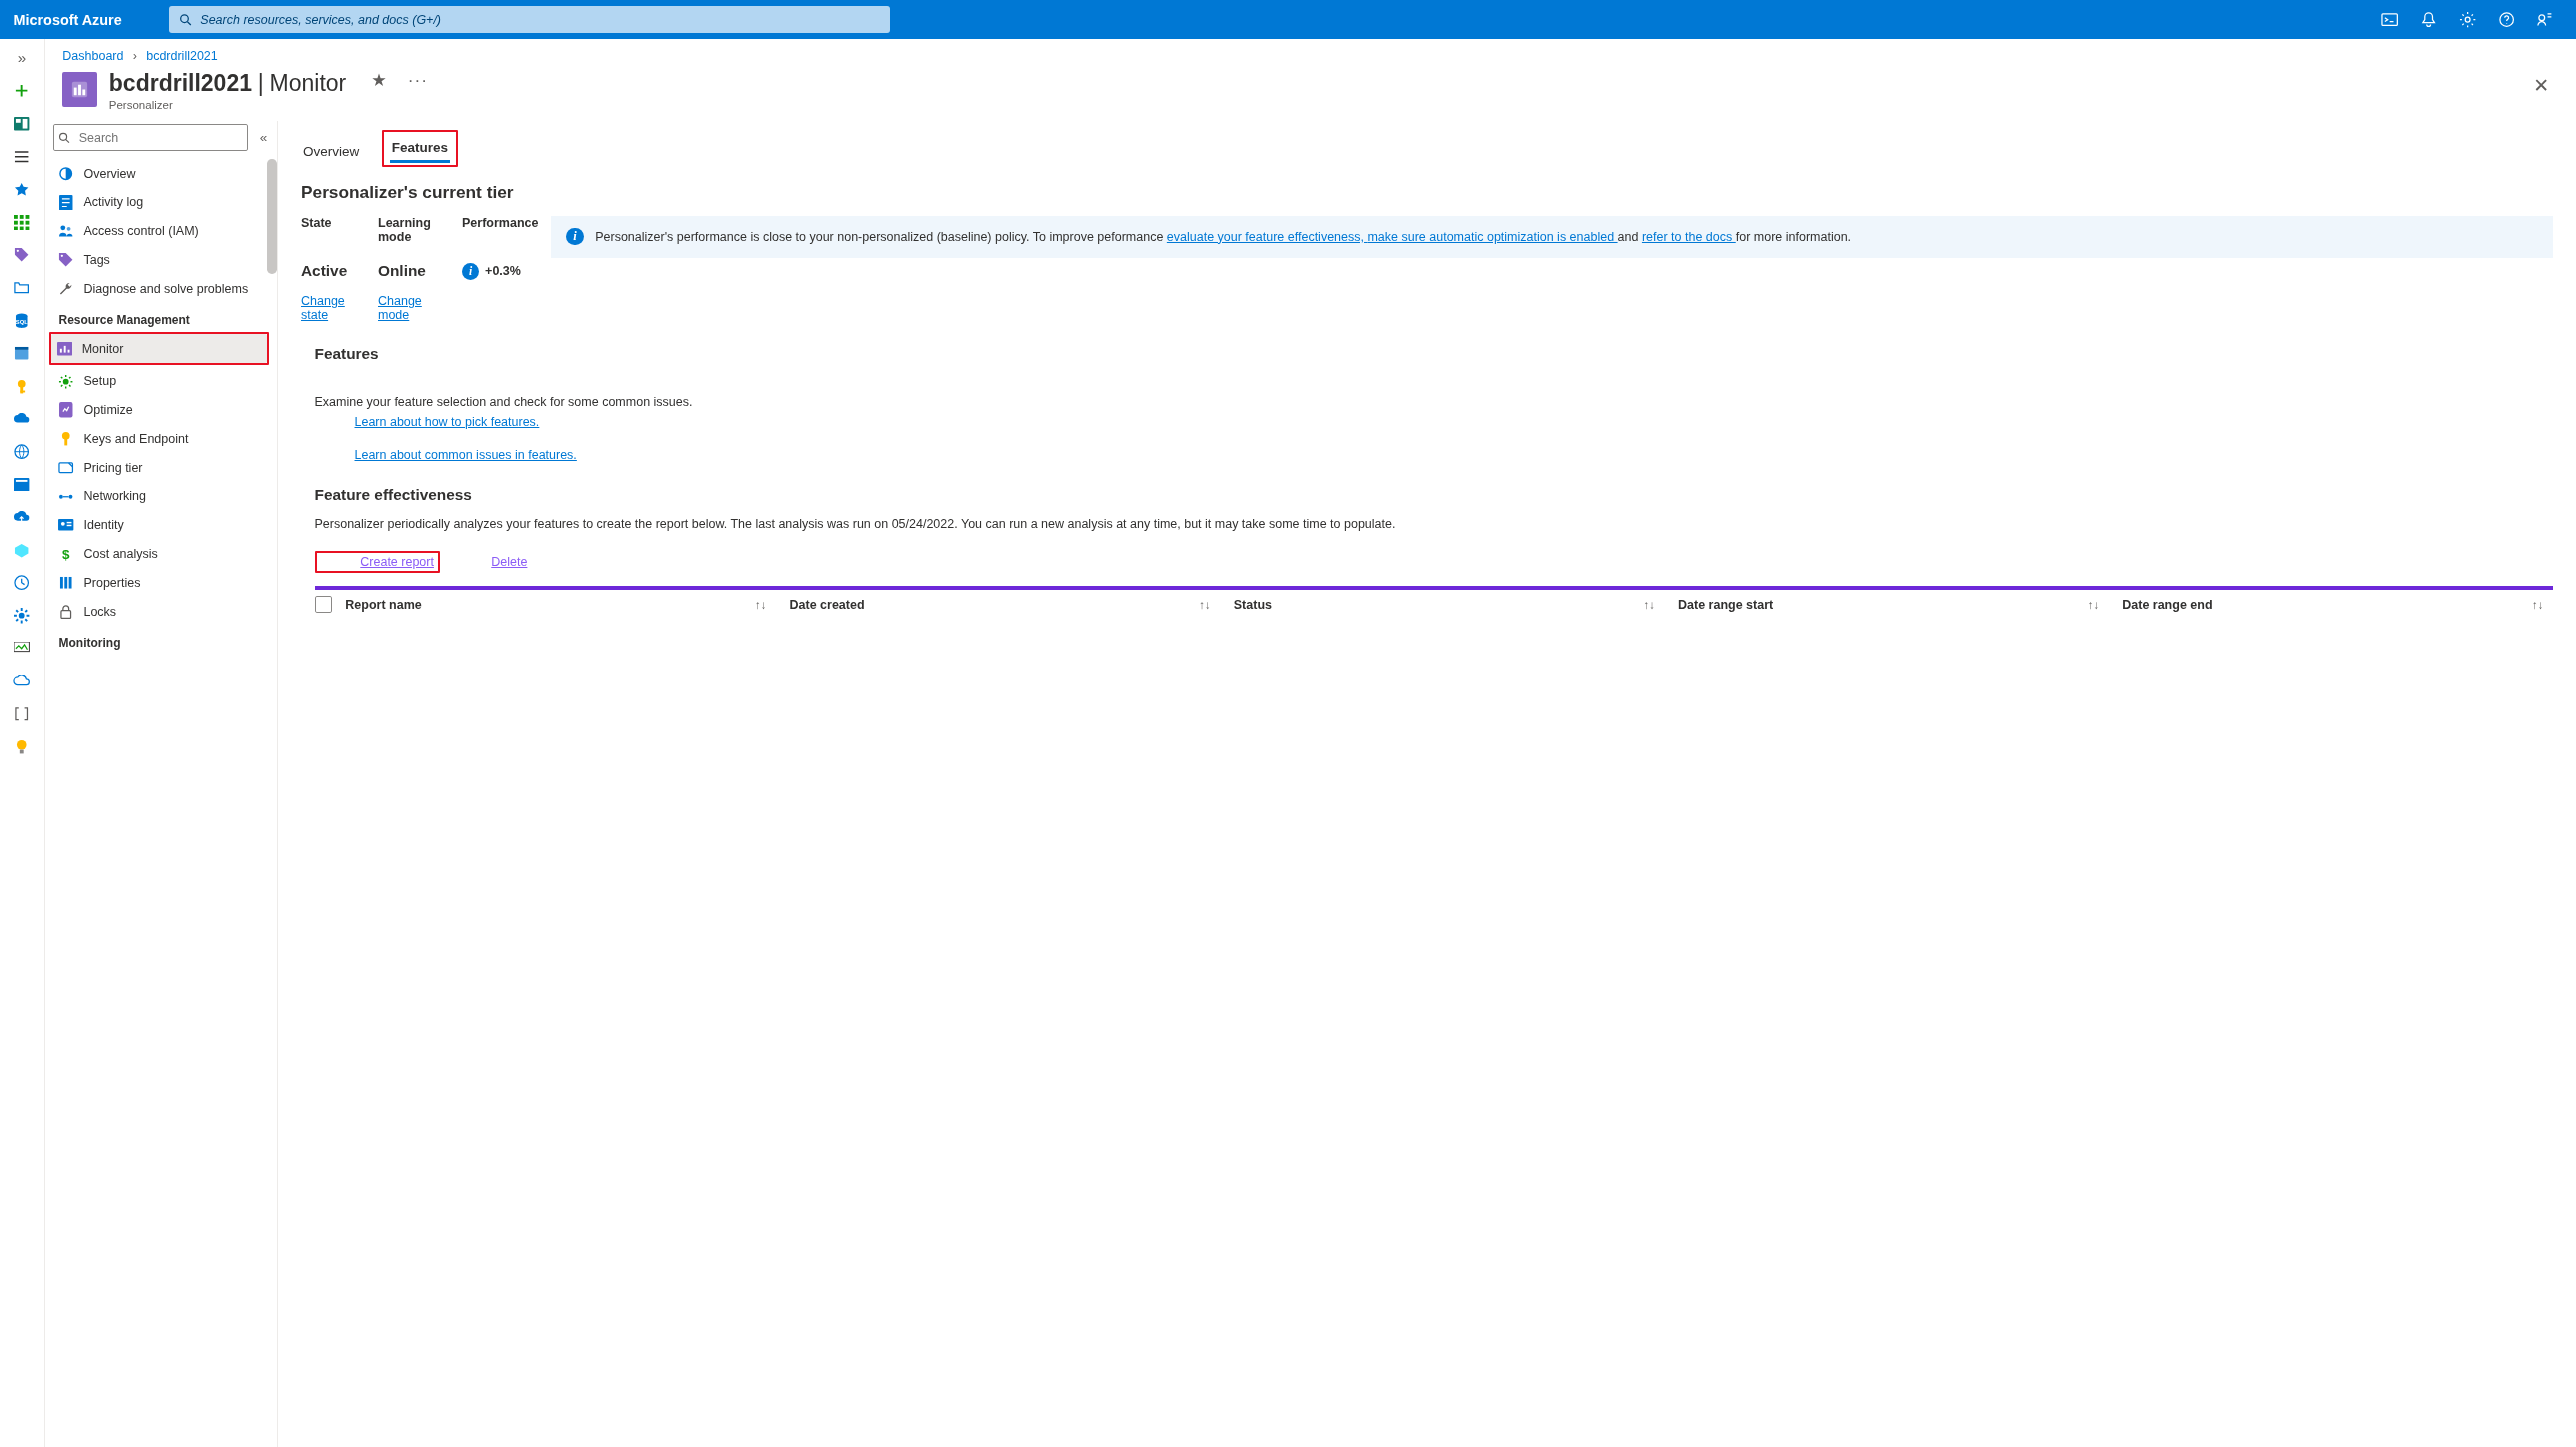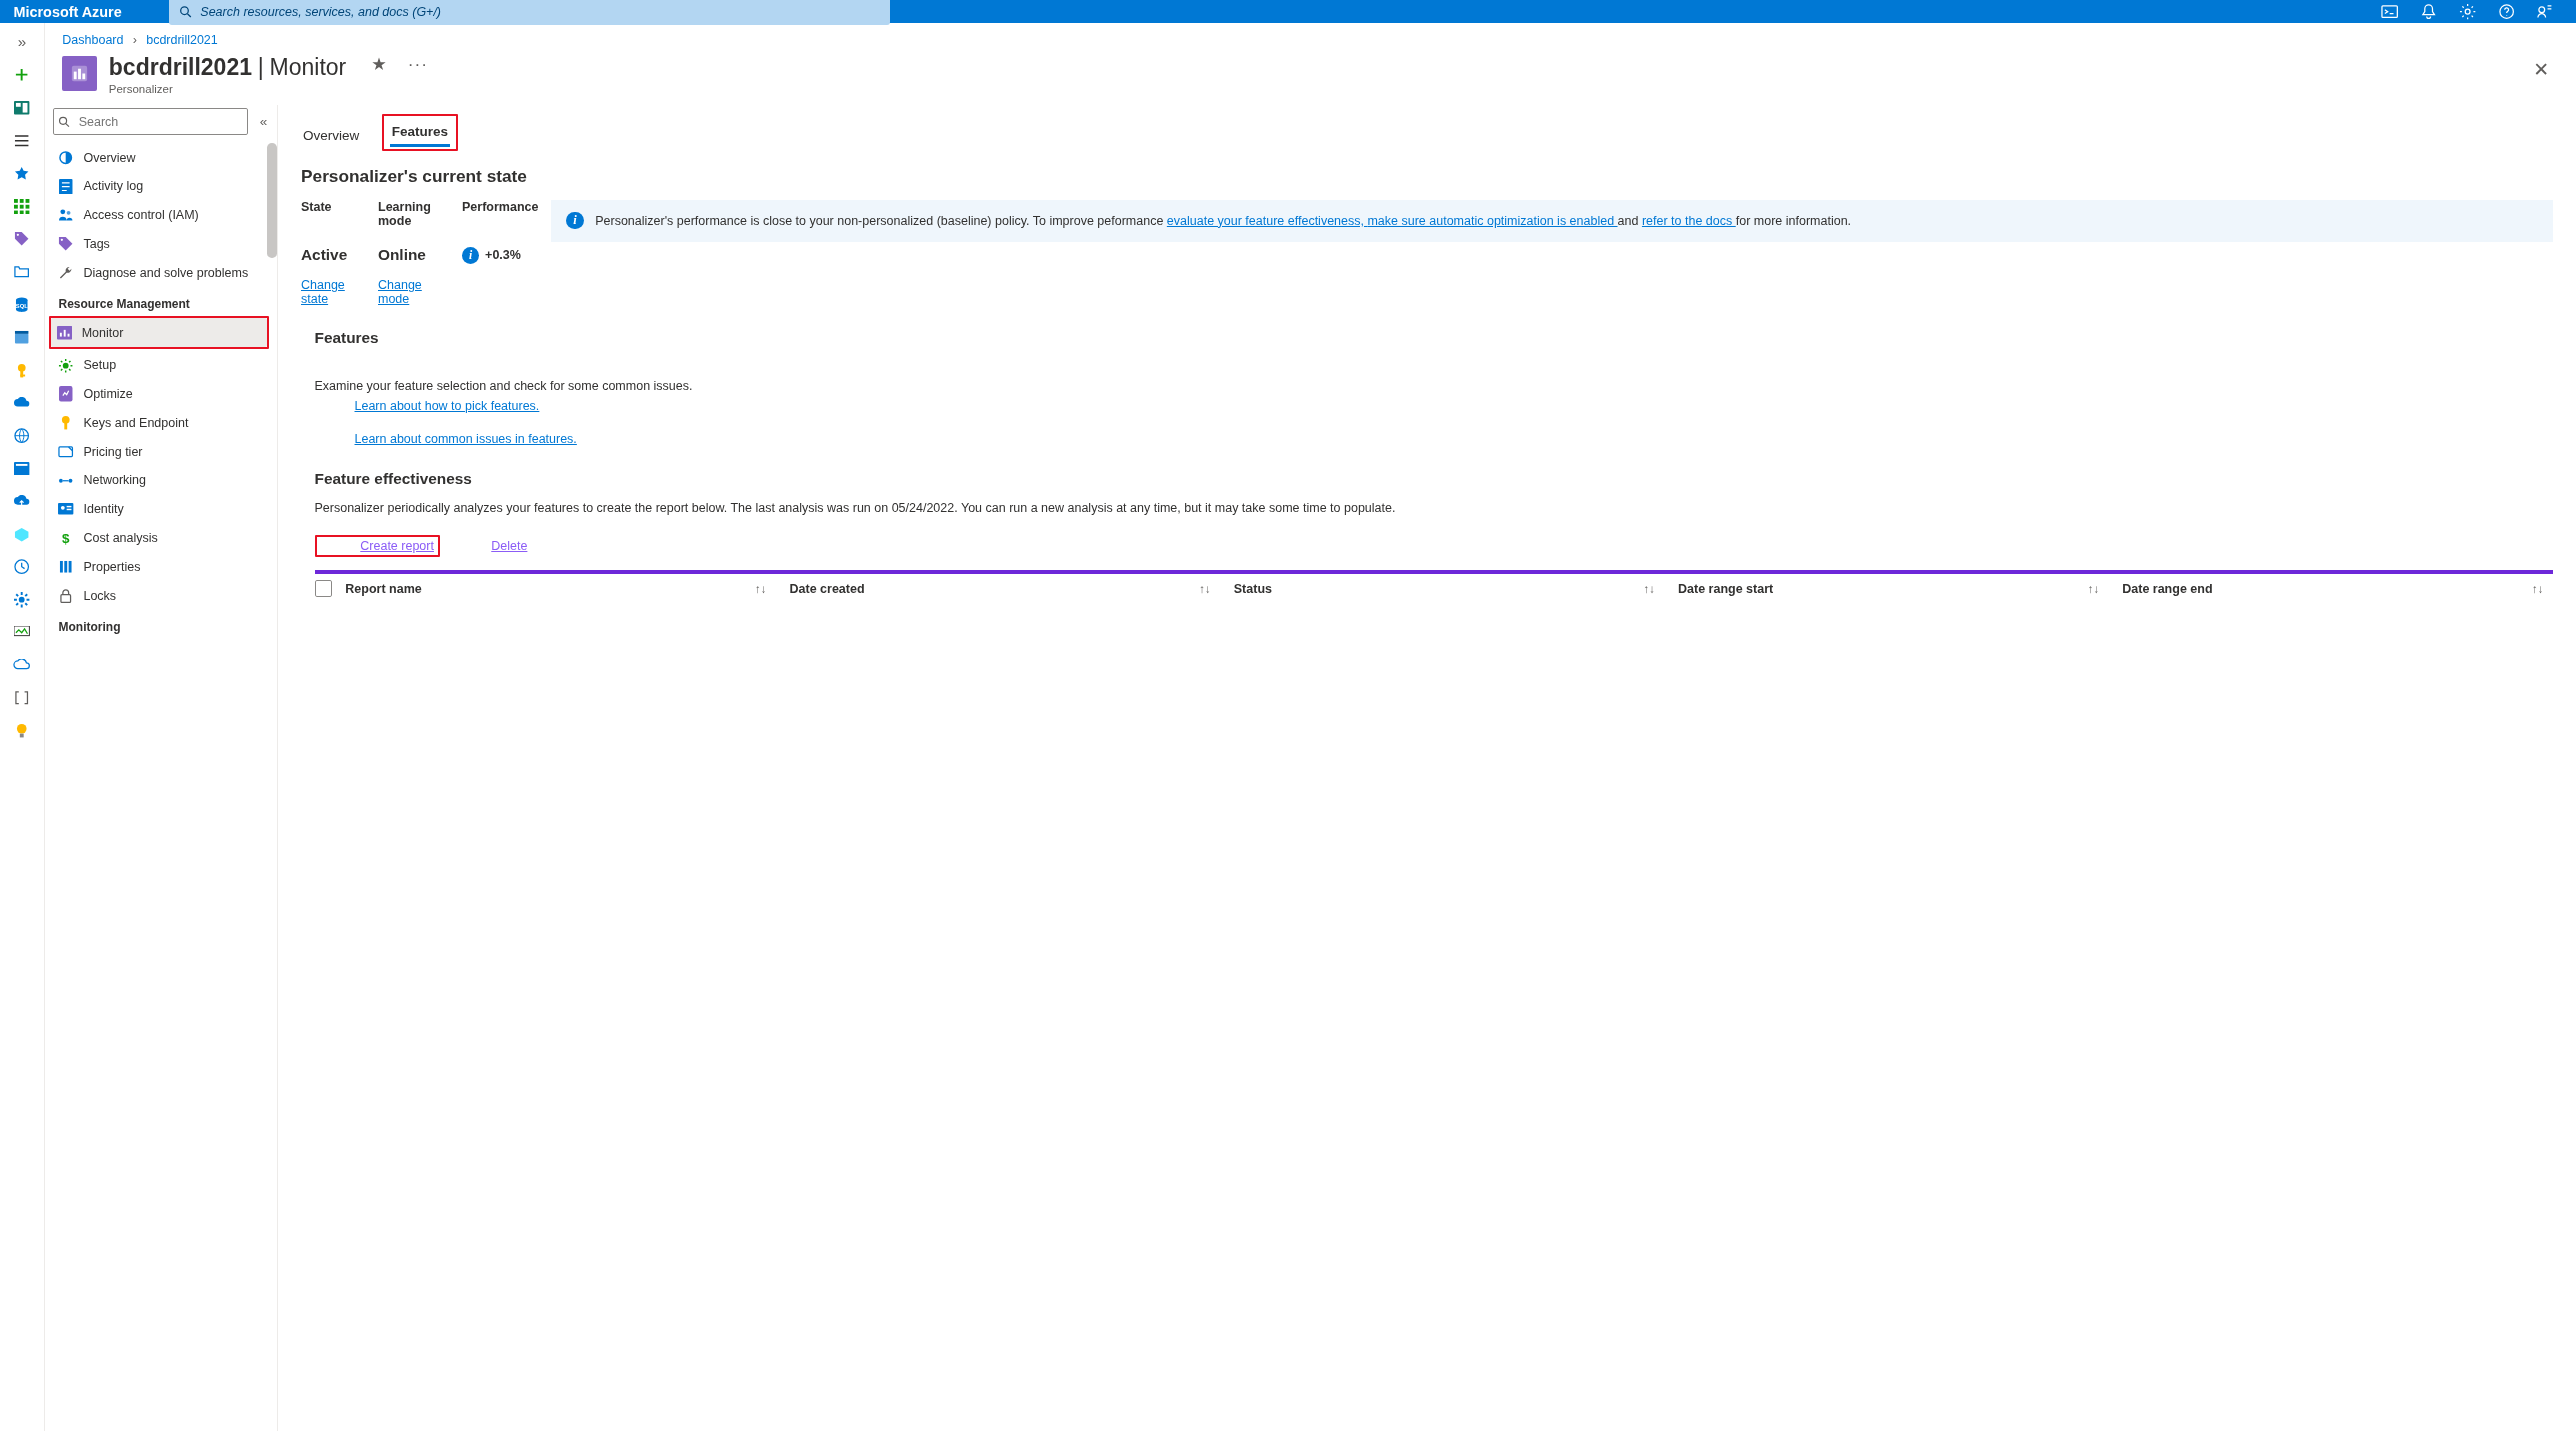--- a/index.html
+++ b/index.html
@@ -1,19 +1,19 @@
 <!DOCTYPE html>
 <html><head>
 <meta charset="utf-8">
 <style>
 * { margin:0; padding:0; box-sizing:border-box; font-family:"Segoe UI",-apple-system,sans-serif; }
 body { font-size:12.5px; color:#323130; overflow:hidden; }
 
 
-.topbar { background:#0078d4; height:23px; display:flex; align-items:center; padding:0 13.5px; color:#fff; gap:9.6px; }
+.topbar { background:#0078d4; height:39px; display:flex; align-items:center; padding:0 13.5px; color:#fff; gap:9.6px; }
 .brand { font-size:14.4px; font-weight:600; margin-right:38px; white-space:nowrap; }
 .search-wrap { flex:1; max-width:721px; position:relative; }
 .search-wrap svg { position:absolute; left:9.6px; top:50%; transform:translateY(-50%); }
 .search-input { width:100%; height:27px; border:none; border-radius:2.9px; background:#b3d6f2; padding:0 11.5px 0 31px; font-size:12.5px; color:#004578; }
 .search-input::placeholder { color:#004578; font-style:italic; }
 .topbar-icons { display:flex; gap:3.8px; margin-left:auto; }
 .topbar-icons .tb-btn { width:35px; height:35px; display:flex; align-items:center; justify-content:center; cursor:pointer; }
 
 
 .workspace { display:flex; height:calc(100vh - 39px); }
@@ -491,21 +491,21 @@
       <div class="content">
         <div class="content-inner">
 
           <div class="tabs">
             <div class="tab">Overview</div>
             <div class="redbox red-tab">
               <div class="tab active">Features</div>
             </div>
           </div>
 
-          <h2 class="section">Personalizer's current state</h2>
+          <h2 class="section">Personalizer's current tier</h2>
 
           <div class="state-banner-row">
             <div class="state-left">
               <div class="state-row">
                 <div class="col hdr">State</div>
                 <div class="col lm hdr">Learning mode</div>
                 <div class="col perf hdr">Performance</div>
                 <div class="info-icon">ⓘ</div>
               </div>
               <div class="state-vals">

